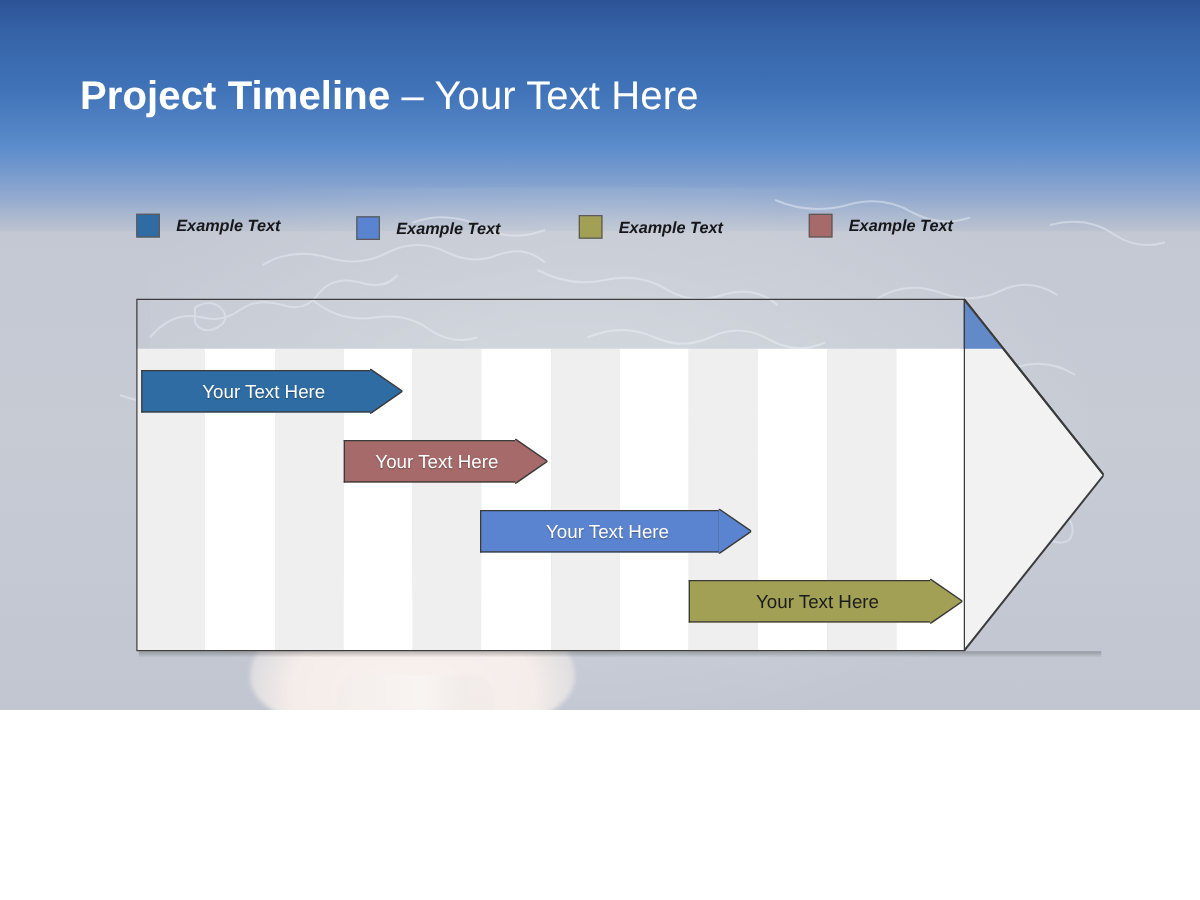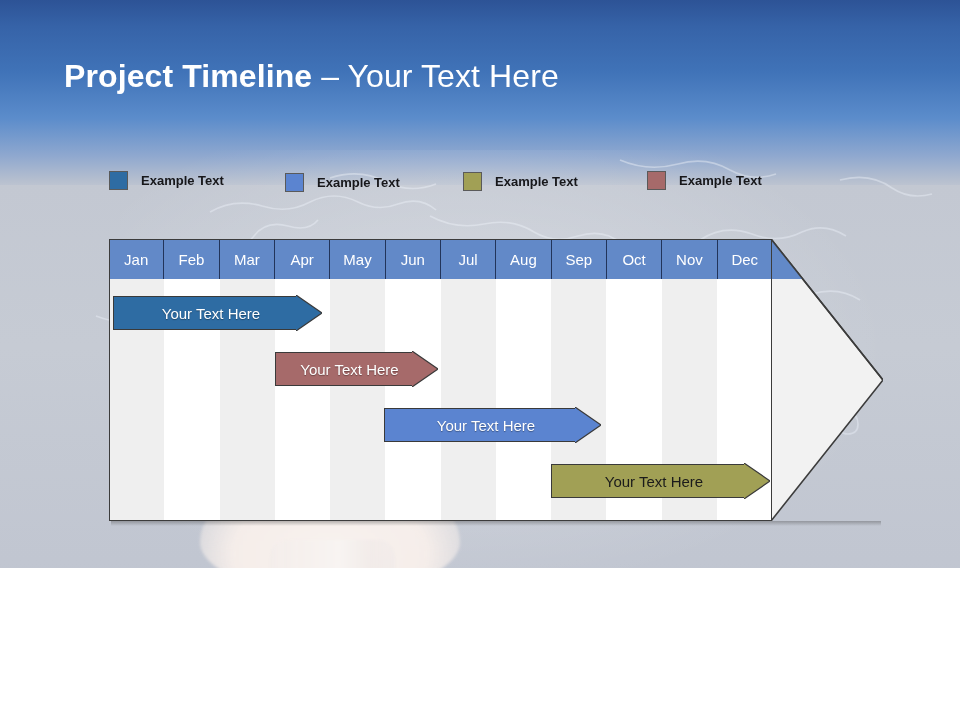--- a/index.html
+++ b/index.html
@@ -123,20 +123,21 @@
   .title .strong { font-weight: bold; }
   .title .dash   { font-weight: normal; }
   .title .light  { font-weight: normal; }
 
   
   .legend-item {
     position: absolute;
     display: flex;
     align-items: center;
     white-space: nowrap;
+    font-style: italic;
   }
   .legend-swatch {
     width: 19px;
     height: 19px;
     border: 1px solid #5a5a5a;
     box-sizing: border-box;
     flex: 0 0 auto;
   }
   .legend-label {
     margin-left: 13px;
@@ -335,34 +336,20 @@
       <div class="col shade"></div>
       <div class="col"></div>
       <div class="col shade"></div>
       <div class="col"></div>
       <div class="col shade"></div>
       <div class="col"></div>
       <div class="col shade"></div>
       <div class="col"></div>
     </div>
 
-    <div class="months">
-      <div class="month">Jan</div>
-      <div class="month">Feb</div>
-      <div class="month">Mar</div>
-      <div class="month">Apr</div>
-      <div class="month">May</div>
-      <div class="month">Jun</div>
-      <div class="month">Jul</div>
-      <div class="month">Aug</div>
-      <div class="month">Sep</div>
-      <div class="month">Oct</div>
-      <div class="month">Nov</div>
-      <div class="month">Dec</div>
-    </div>
 
     <div class="grid-outline"></div>
 
     <div class="bar light-text" style="left:4px; top:57px; width:210px;">
       <div class="shaft" style="width:184px; background:#2e6ca3;"></div>
       <svg class="tip" style="left:183px;" viewBox="0 0 26 36" preserveAspectRatio="none">
         <polygon points="0,0 26,18 0,36" fill="#2e6ca3" stroke="#3a3a3a" stroke-width="1.2"></polygon>
         <line x1="0" y1="1" x2="0" y2="35" stroke="#2e6ca3" stroke-width="2"></line>
       </svg>
       <span class="bar-label">Your  Text Here</span>

